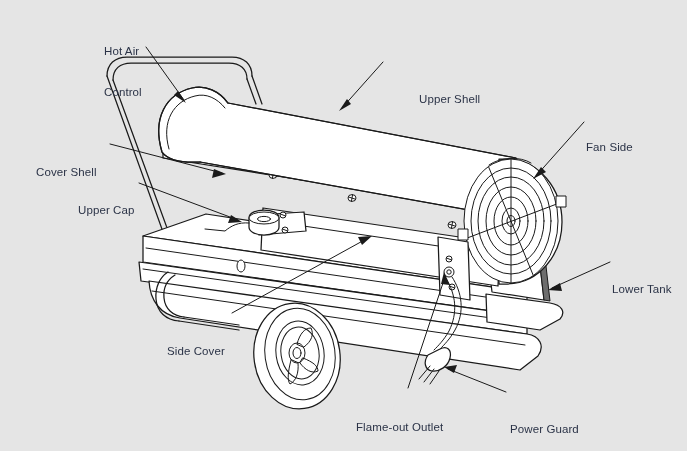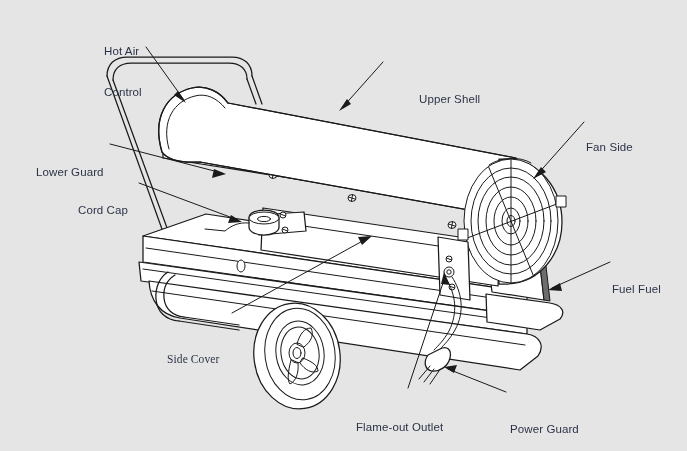--- a/index.html
+++ b/index.html
@@ -333,32 +333,32 @@
 
   <div class="callout-label" style="left:385px; top:66px;margin-left:34px;">
     <div>Upper Shell</div>
   </div>
 
   <div class="callout-label" style="left:586px; top:114px;">
     <div>Fan Side</div>
   </div>
 
   <div class="callout-label" style="left:36px; top:139px;">
-    <div>Lower Guard</div>
+    <div>Cover Shell</div>
   </div>
 
   <div class="callout-label" style="left:78px; top:177px;">
-    <div>Cord Cap</div>
+    <div>Upper Cap</div>
   </div>
 
   <div class="callout-label" style="left:612px; top:256px;">
-    <div>Fuel Fuel</div>
-  </div>
-
-  <div class="callout-label" style="left:167px; top:326px;font-family:Liberation Serif, serif;">
+    <div>Lower Tank</div>
+  </div>
+
+  <div class="callout-label" style="left:167px; top:318px;">
     <div>Side Cover</div>
   </div>
 
   <div class="callout-label" style="left:356px; top:394px;">
     <div>Flame-out Outlet</div>
     
   </div>
 
   <div class="callout-label" style="left:510px; top:396px;">
     <div>Power Guard</div>

